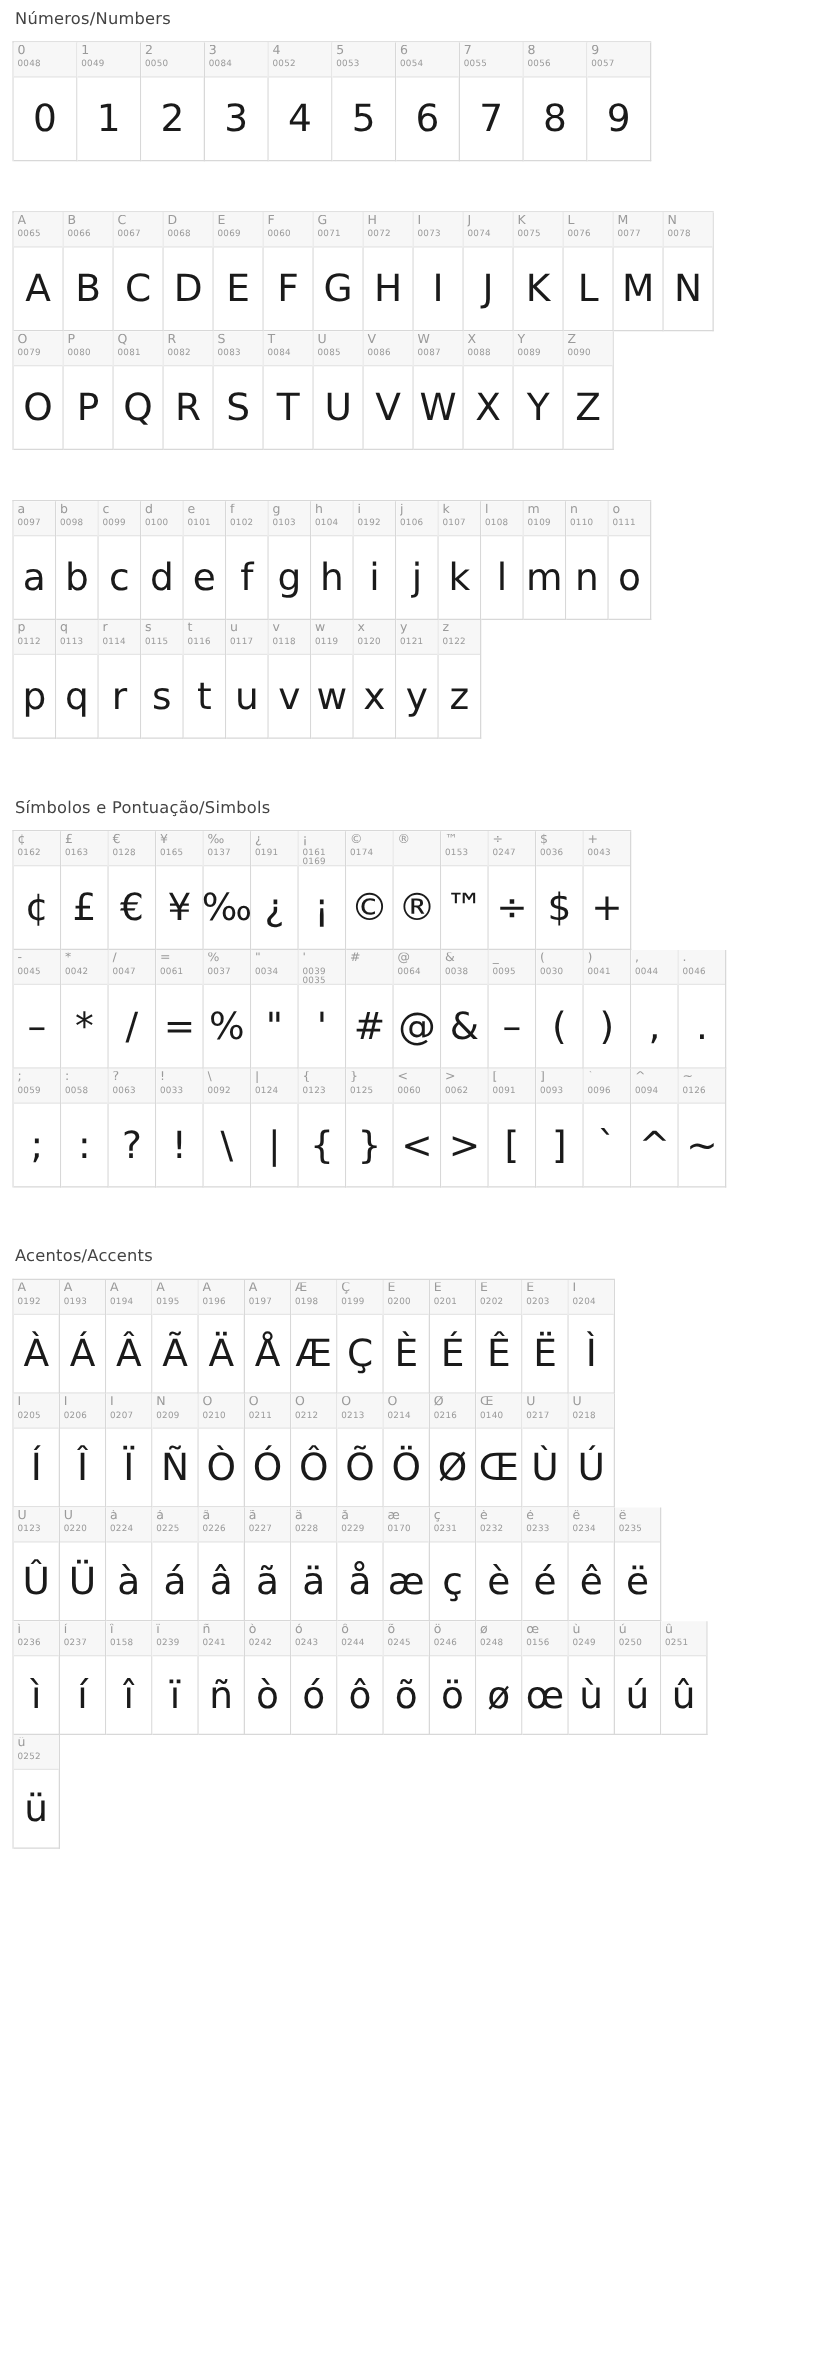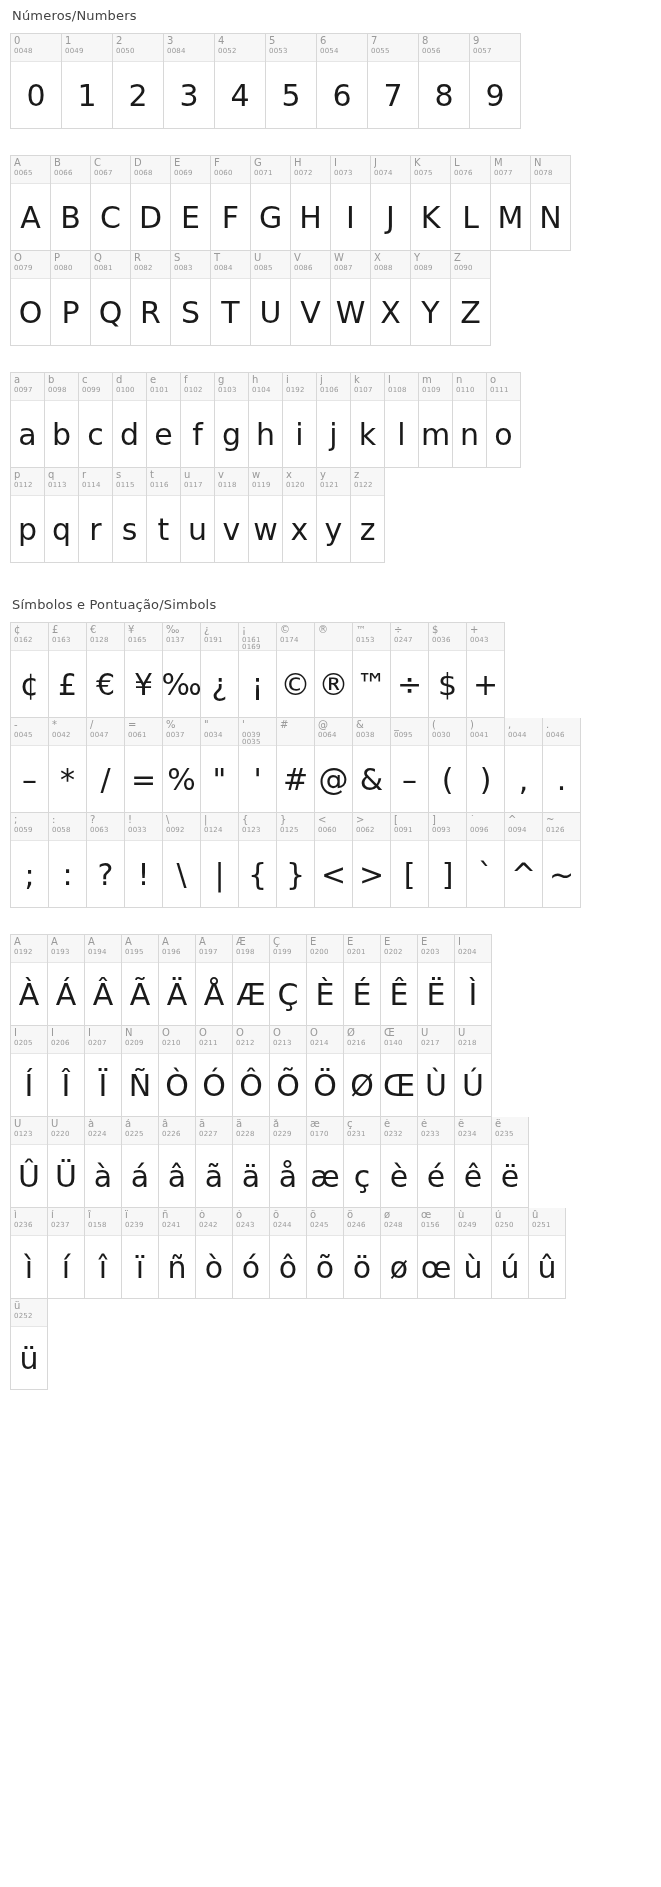--- a/index.html
+++ b/index.html
@@ -11,21 +11,21 @@
     width: 661px;
     font-family: "DejaVu Sans", sans-serif;
     color: #333333;
   }
   .page {
     width: 661px;
     box-sizing: border-box;
     padding: 0 0 20px 0;
   }
   .section {
-    margin: 0 0 26px 0;
+    margin: 0 0 40px 0;
   }
   .section-title {
     font-family: "DejaVu Sans", sans-serif;
     font-size: 13px;
     color: #444444;
     padding: 8px 0 10px 12px;
     letter-spacing: 0.2px;
   }
   .grid-wrap {
     padding-left: 10px;
@@ -861,20 +861,21 @@
             <div class="cell-head">
               <div class="cell-char">~</div>
               <div class="cell-code">0126</div>
             </div>
             <div class="cell-glyph">~</div>
           </div>
         </div>
       </div>
     </div>
     <div class="section sec-accents">
+      <div class="section-title">Acentos/Accents</div>
       <div class="grid-wrap">
         <div class="row">
           <div class="cell">
             <div class="cell-head">
               <div class="cell-char">À</div>
               <div class="cell-code">0192</div>
             </div>
             <div class="cell-glyph">À</div>
           </div>
           <div class="cell">

